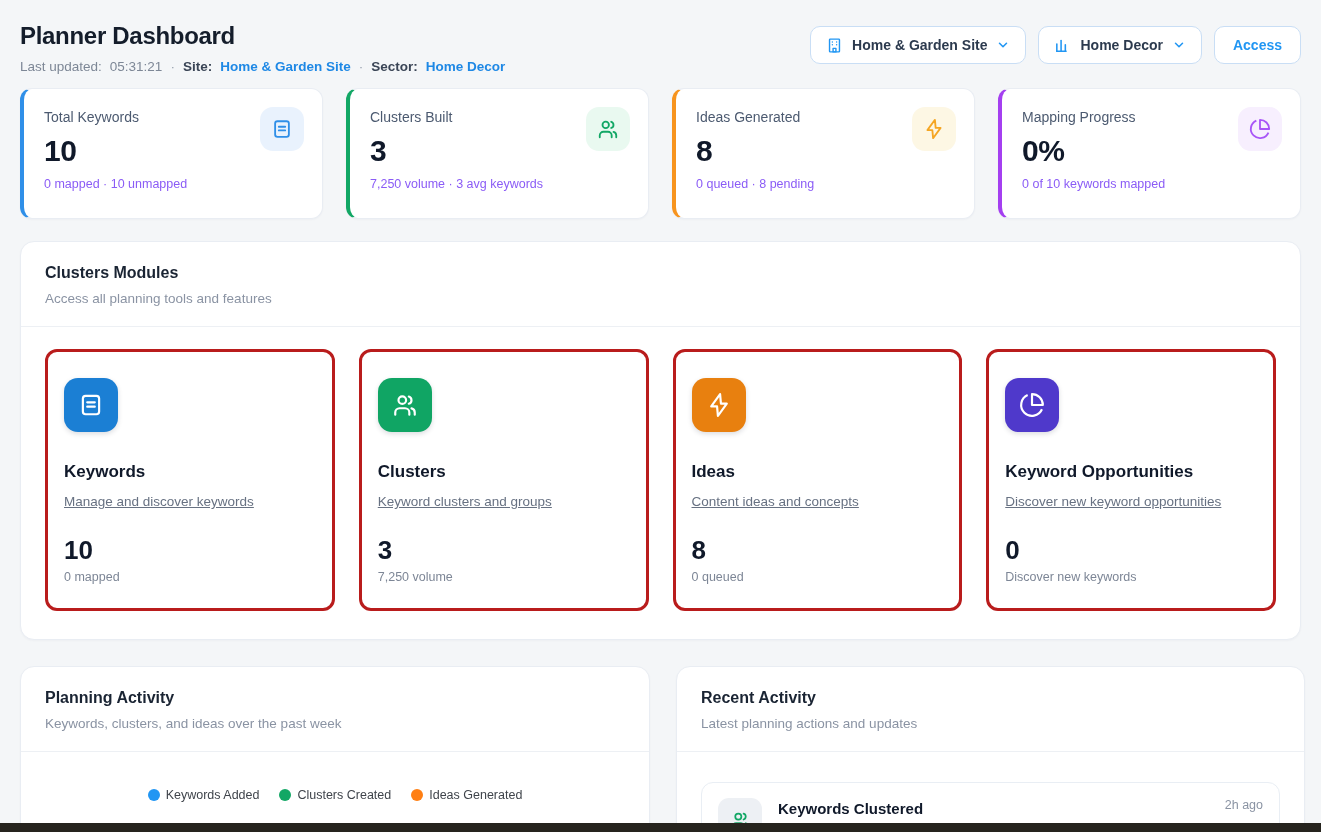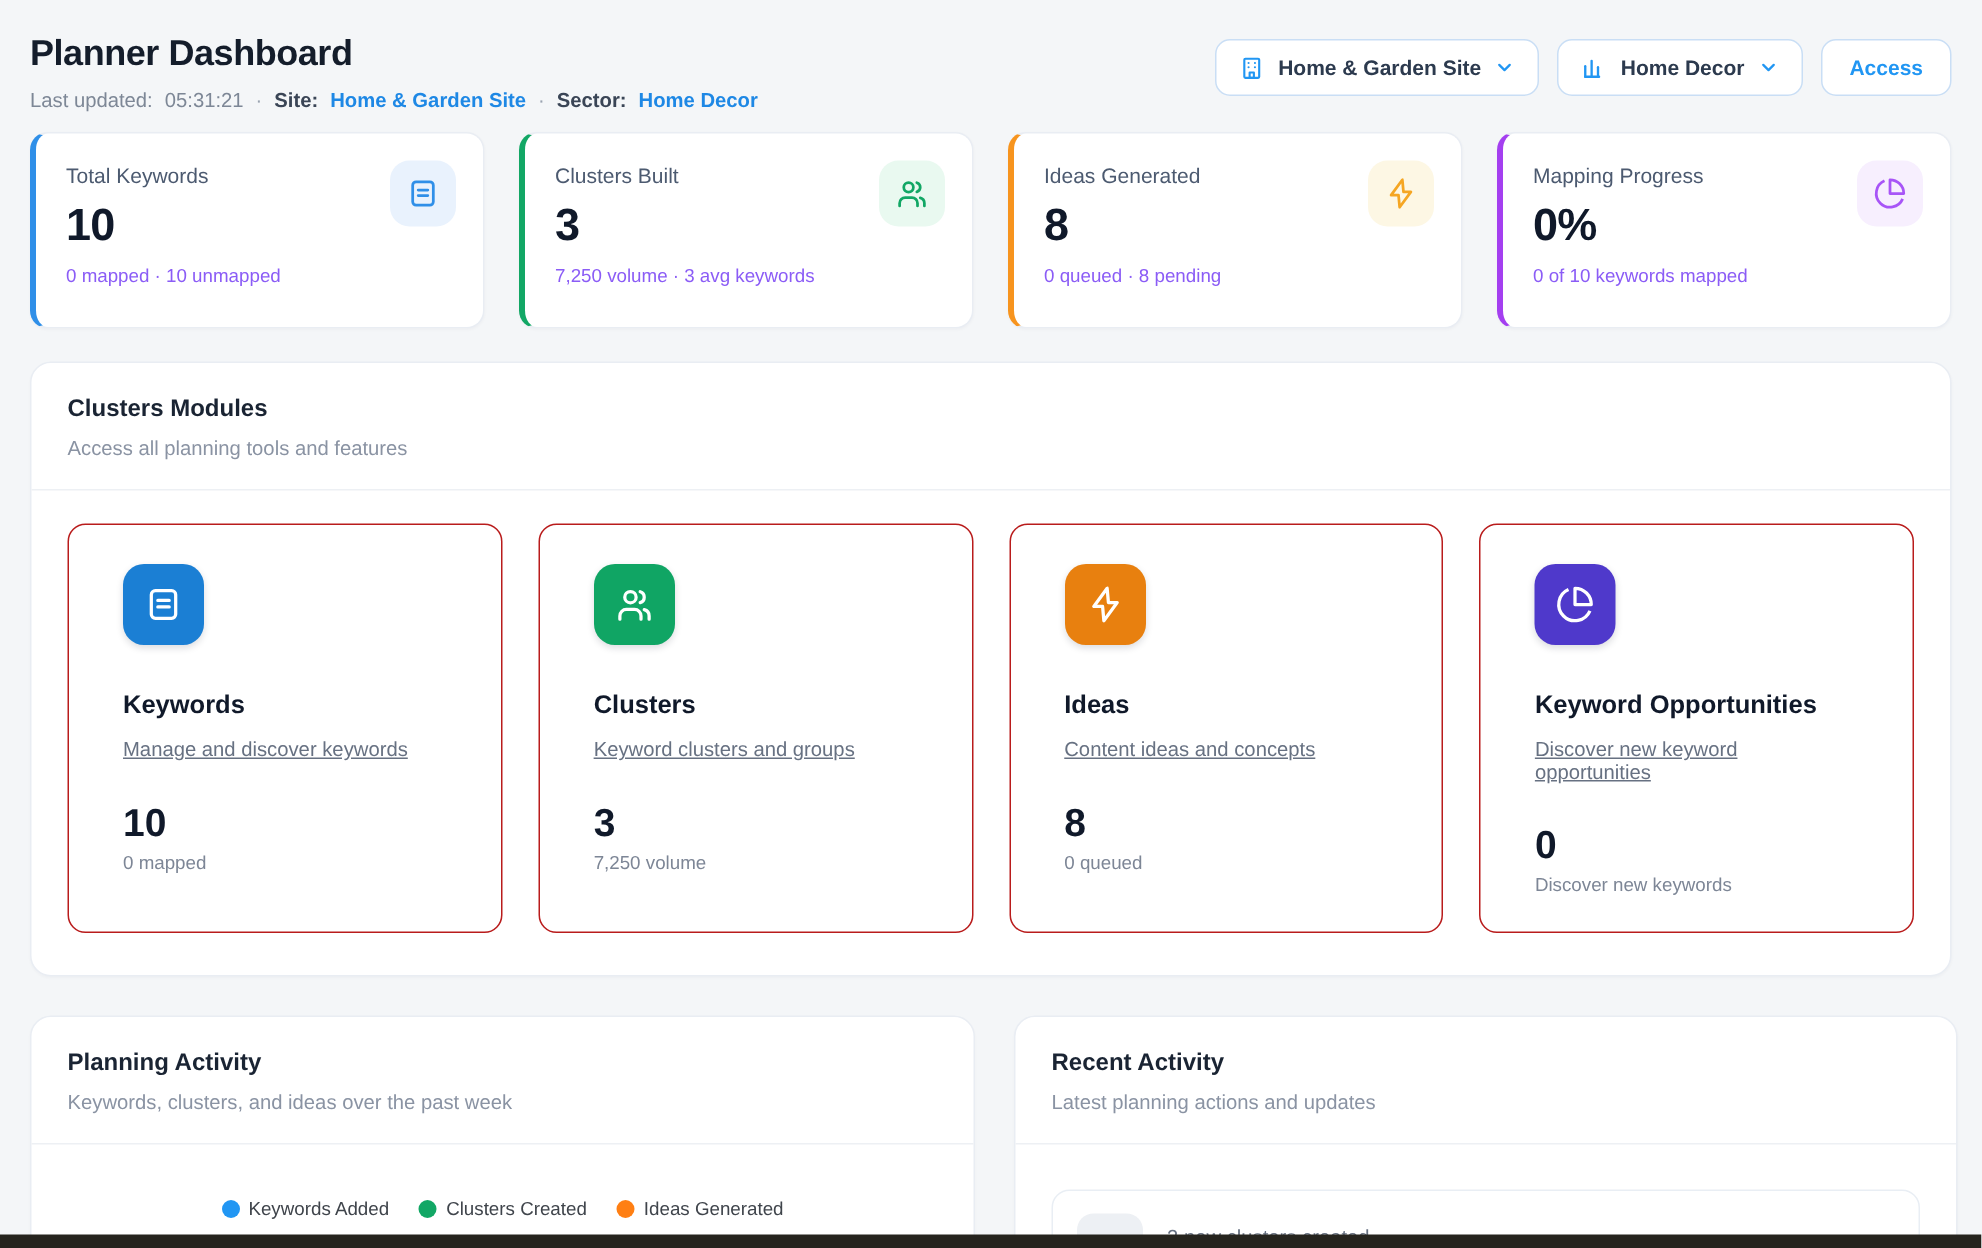--- a/index.html
+++ b/index.html
@@ -47,21 +47,21 @@
   
   .panel { background:#fff; border:1px solid #e9edf3; border-radius:14px; margin-top:22px;
     box-shadow:0 1px 2px rgba(20,30,50,.03); }
   .panel-head { padding:22px 24px 20px; }
   .panel-title { font-size:16px; font-weight:700; color:#1a2433; }
   .panel-sub { font-size:13.5px; color:#8a93a3; margin-top:9px; }
   .panel-divider { border-top:1px solid #edf0f4; }
 
   
   .modules { display:grid; grid-template-columns:repeat(4,1fr); gap:24px; padding:22px 24px 28px; }
-  .module-card { border:1px solid #b91c1c; border-radius:12px; padding:26px 36px 24px; background:#fff; cursor:pointer; }
+  .module-card { border:3px solid #b91c1c; border-radius:12px; padding:26px 16px 24px; background:#fff; cursor:pointer; }
   .module-icon { width:54px; height:54px; border-radius:14px; color:#fff;
     display:flex; align-items:center; justify-content:center; box-shadow:0 2px 5px rgba(20,30,50,.15); }
   .module-icon svg { width:26px; height:26px; }
   .module-title { font-size:17px; font-weight:800; color:#10192a; margin-top:30px; }
   .module-desc { font-size:13.5px; color:#677182; margin-top:12px;text-decoration:underline; }
   .module-value { font-size:26px; font-weight:800; color:#10192a; margin-top:26px; }
   .module-sub { font-size:12.5px; color:#7d8696; margin-top:4px; }
 
   
   .bottom { display:grid; grid-template-columns:630px 629px; gap:26px; }
@@ -303,20 +303,24 @@
       <div class="activity-item">
         <div class="activity-ico" style="color: rgb(18, 167, 101);">
           <svg viewBox="0 0 24 24" fill="none" stroke="currentColor" stroke-width="2" stroke-linecap="round" stroke-linejoin="round">
               <path d="M16 21v-2a4 4 0 0 0-4-4H7a4 4 0 0 0-4 4v2"></path>
               <circle cx="9.5" cy="7.5" r="3.5"></circle>
               <path d="M21 21v-2a4 4 0 0 0-3-3.85"></path>
               <path d="M15.5 4.15a3.5 3.5 0 0 1 0 6.7"></path>
             </svg>
         </div>
         <div class="activity-body">
+          <div class="activity-top">
+            <div class="activity-title">Keywords Clustered</div>
+            <div class="activity-time">2h ago</div>
+          </div>
           <div class="activity-desc">3 new clusters created</div>
         </div>
       </div>
     </div>
 
   </div>
 </div>
 
 <div class="bottom-bar" style="background-color: rgb(38, 36, 30);"></div>
 

